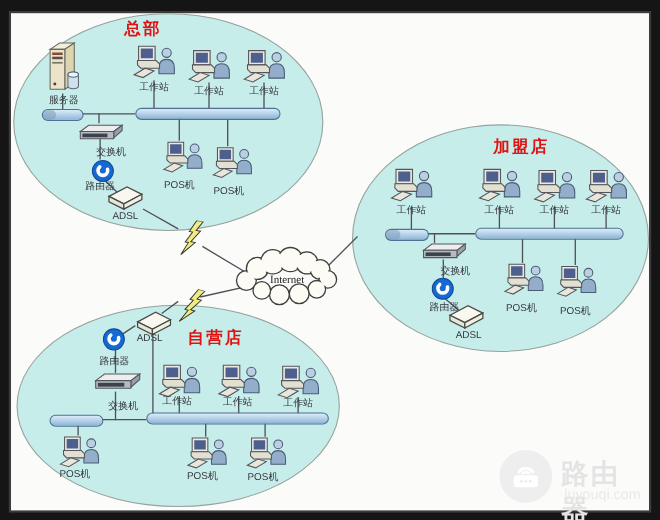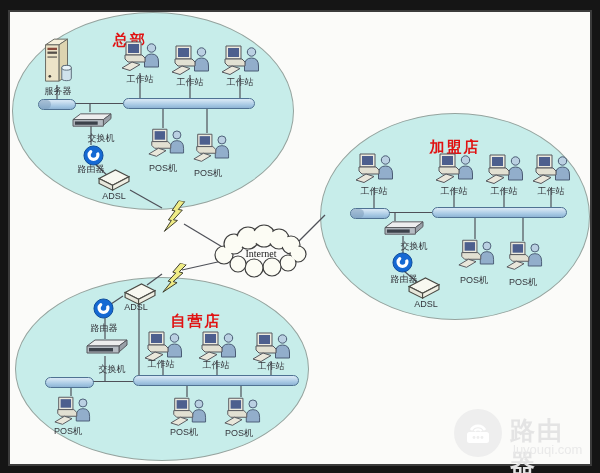--- a/index.html
+++ b/index.html
@@ -3,21 +3,21 @@
 <meta charset="utf-8">
 <style>
   html,body{margin:0;padding:0;background:#101010;}
   .frame{position:relative;width:600px;height:473px;background:#151515;overflow:hidden;
          font-family:"Liberation Sans",sans-serif;}
   .canvas{position:absolute;left:10px;top:12px;width:580px;height:452px;background:#fbfbf9;
           box-shadow:0 0 0 2px #3c3c3c;}
   .cluster{position:absolute;border:1.4px solid #95a39e;border-radius:50%;
            background:#c7edea;}
   .cluster-title{position:absolute;transform:translateX(-50%);font-size:15px;font-weight:bold;
-           color:#e01212;letter-spacing:2px;white-space:nowrap;margin-top:14px;}
+           color:#e01212;letter-spacing:2px;white-space:nowrap;}
   .lines{position:absolute;left:0;top:0;width:580px;height:452px;pointer-events:none;}
   .icon{position:absolute;}
   .lbl{position:absolute;transform:translateX(-50%);font-size:9px;color:#35363c;
        white-space:nowrap;line-height:10px;}
   .bus{position:absolute;height:9px;border:1px solid #4f7293;border-radius:6px;
        background:linear-gradient(#d5e6f4 10%,#a3c6e2 70%,#8fb4d4);}
   .bus .cap{position:absolute;left:0;top:0;bottom:0;width:34%;border-radius:6px;
        background:#7e9cba;opacity:.55;}
   .wm-circle{position:absolute;width:48px;height:48px;border-radius:50%;background:#eeeeee;
        display:flex;align-items:center;justify-content:center;}
@@ -163,21 +163,21 @@
       </div>
   <div class="bus" style="left:113px;top:86px;width:130px"></div>
   <div class="bus" style="left:340px;top:196px;width:38px">
         <div class="cap"></div>
       </div>
   <div class="bus" style="left:422px;top:195px;width:133px"></div>
   <div class="bus" style="left:35px;top:365px;width:47px"></div>
   <div class="bus" style="left:123px;top:363px;width:164px"></div>
 
   <div class="cluster-title" style="left:120px;top:5px">总部</div>
-  <div class="cluster-title" style="left:445px;top:112px">加盟店</div>
+  <div class="cluster-title" style="left:464px;top:112px">加盟店</div>
   <div class="cluster-title" style="left:186px;top:286px">自营店</div>
 
   <svg class="icon" style="left:26px;top:26px" width="42" height="50">
         <use href="#sym-server"></use>
       </svg>
   <span class="lbl" style="left:48px;top:74px">服务器</span>
   <svg class="icon" style="left:110px;top:27px" width="40" height="36">
         <use href="#sym-ws"></use>
       </svg>
   <span class="lbl" style="left:130px;top:62px">工作站</span>

